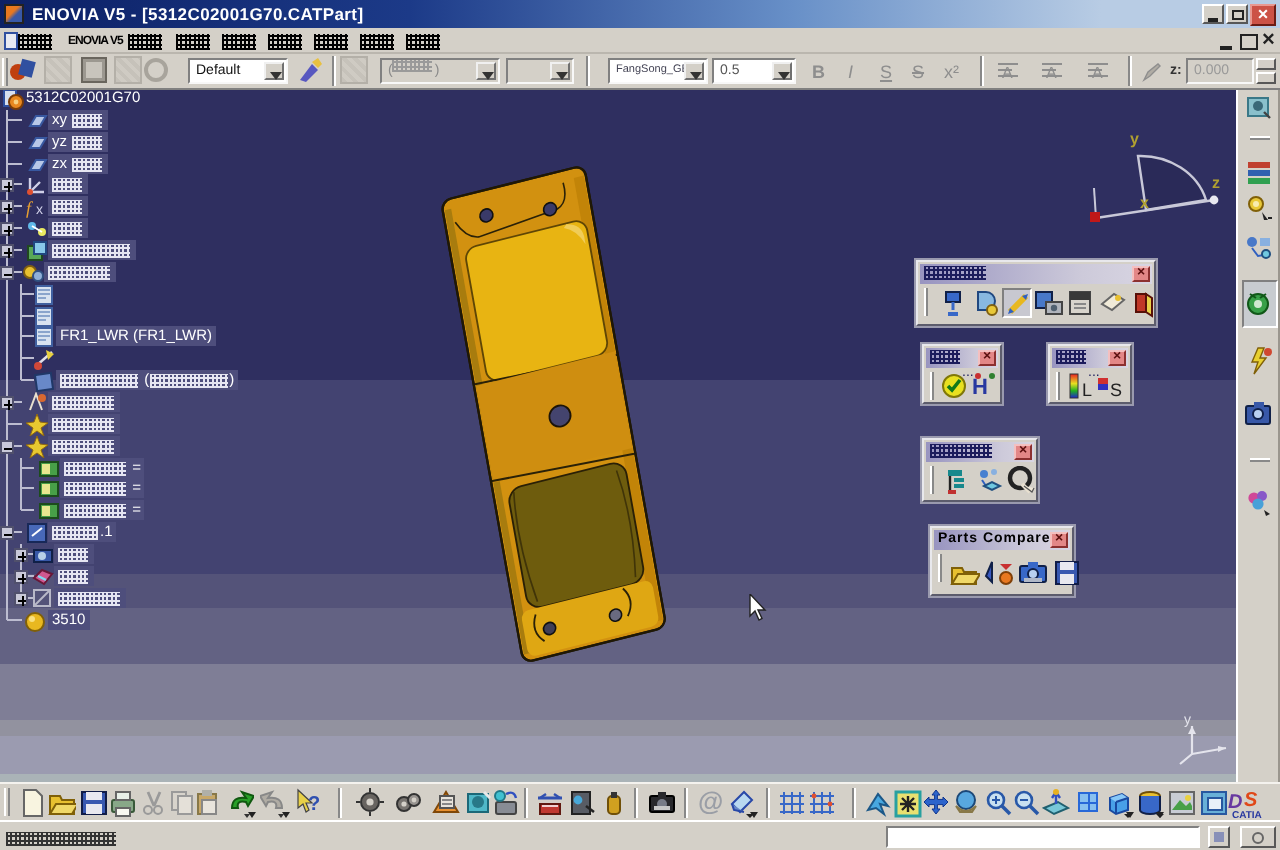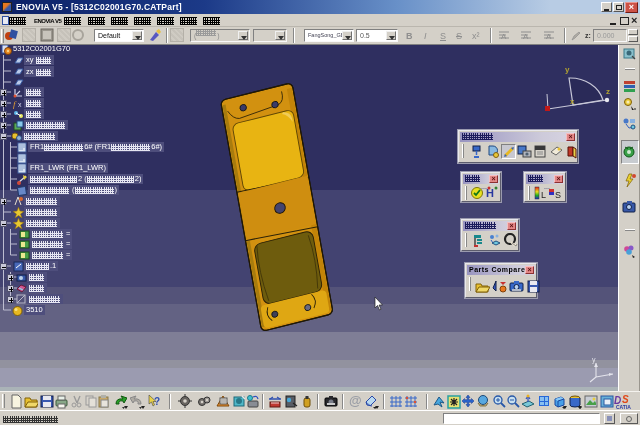--- a/index.html
+++ b/index.html
@@ -260,21 +260,21 @@
       <svg width="11" height="11">
         <path d="M2,8 L5,3 L10,3 L7,8 Z" fill="#b8c8e8" stroke="#3858a0" stroke-width="1"></path>
       </svg>
     </div>
 <div class="tl" style="left:24px;top:21px">yz&nbsp;<i class="cj" style="width:15px;height:7px;color:#e6e6f2;"></i></div>
 <div class="abs" style="left:13px;top:32px;width:11px;height:11px">
       <svg width="11" height="11">
         <path d="M2,8 L5,3 L10,3 L7,8 Z" fill="#b8c8e8" stroke="#3858a0" stroke-width="1"></path>
       </svg>
     </div>
-<div class="tl" style="left:24px;top:22px">zx&nbsp;<i class="cj" style="width:15px;height:7px;color:#e6e6f2;"></i></div>
+<div class="tl" style="left:24px;top:32px">zx&nbsp;<i class="cj" style="width:15px;height:7px;color:#e6e6f2;"></i></div>
 <div class="abs" style="left:13px;top:42px;width:11px;height:11px">
       <svg width="11" height="11">
         <path d="M2,9 L2,2 M2,9 L9,9 M2,9 L7,4" stroke="#d0d0e8" stroke-width="1.2" fill="none"></path>
         <circle cx="2" cy="9" r="1.5" fill="#e05030"></circle>
       </svg>
     </div>
 <div class="tl" style="left:24px;top:42px">
       <i class="cj" style="width:15px;height:7px;color:#e6e6f2;"></i>
     </div>
 <div class="abs" style="left:13px;top:53px;width:11px;height:11px">
@@ -313,42 +313,40 @@
     </div>
 <div class="tl" style="left:22px;top:86px">
       <i class="cj" style="width:31px;height:7px;color:#e6e6f2;"></i>
     </div>
 <div class="abs" style="left:17px;top:97px;width:11px;height:11px">
       <svg width="11" height="11">
         <rect x="1" y="1" width="8" height="9" fill="#d8e2f0" stroke="#4060a0"></rect>
         <path d="M2,3 h6 M2,5 h6 M2,7 h4" stroke="#7090c0" stroke-width="0.8"></path>
       </svg>
     </div>
-<div class="tl" style="left:28px;top:97px">FR1<i class="cj" style="width:39px;height:7px;color:#e6e6f2;"></i>6#&nbsp;(FR1<i class="cj" style="width:39px;height:7px;color:#e6e6f2;"></i>6#)</div>
 <div class="abs" style="left:17px;top:108px;width:11px;height:11px">
       <svg width="11" height="11">
         <rect x="1" y="1" width="8" height="9" fill="#d8e2f0" stroke="#4060a0"></rect>
         <path d="M2,3 h6 M2,5 h6 M2,7 h4" stroke="#7090c0" stroke-width="0.8"></path>
       </svg>
     </div>
 <div class="abs" style="left:17px;top:118px;width:11px;height:11px">
       <svg width="11" height="11">
         <rect x="1" y="1" width="8" height="9" fill="#d8e2f0" stroke="#4060a0"></rect>
         <path d="M2,3 h6 M2,5 h6 M2,7 h4" stroke="#7090c0" stroke-width="0.8"></path>
       </svg>
     </div>
 <div class="tl" style="left:28px;top:118px">FR1_LWR&nbsp;(FR1_LWR)</div>
 <div class="abs" style="left:17px;top:129px;width:11px;height:11px">
       <svg width="11" height="11">
         <path d="M1,9 L9,2" stroke="#e0e0e8" stroke-width="1.2"></path>
         <circle cx="2" cy="9" r="2" fill="#d04838"></circle>
         <path d="M6,1 l4,2 -3,3 z" fill="#e8d040"></path>
       </svg>
     </div>
-<div class="tl" style="left:28px;top:129px"><i class="cj" style="width:47px;height:7px;color:#e6e6f2;"></i>2&nbsp;(<i class="cj" style="width:47px;height:7px;color:#e6e6f2;"></i>2)</div>
 <div class="abs" style="left:17px;top:140px;width:11px;height:11px">
       <svg width="11" height="11">
         <rect x="1" y="2" width="8" height="8" fill="#6888c8" stroke="#203868" transform="rotate(-8 5 6)"></rect>
       </svg>
     </div>
 <div class="tl" style="left:28px;top:140px"><i class="cj" style="width:39px;height:7px;color:#e6e6f2;"></i>&nbsp;(<i class="cj" style="width:39px;height:7px;color:#e6e6f2;"></i>)</div>
 <div class="abs" style="left:13px;top:151px;width:11px;height:11px">
       <svg width="11" height="11">
         <path d="M2,9 L5,1 L8,9" fill="none" stroke="#e8e0d0" stroke-width="1"></path>
         <circle cx="8" cy="3" r="2" fill="#d86830"></circle>

